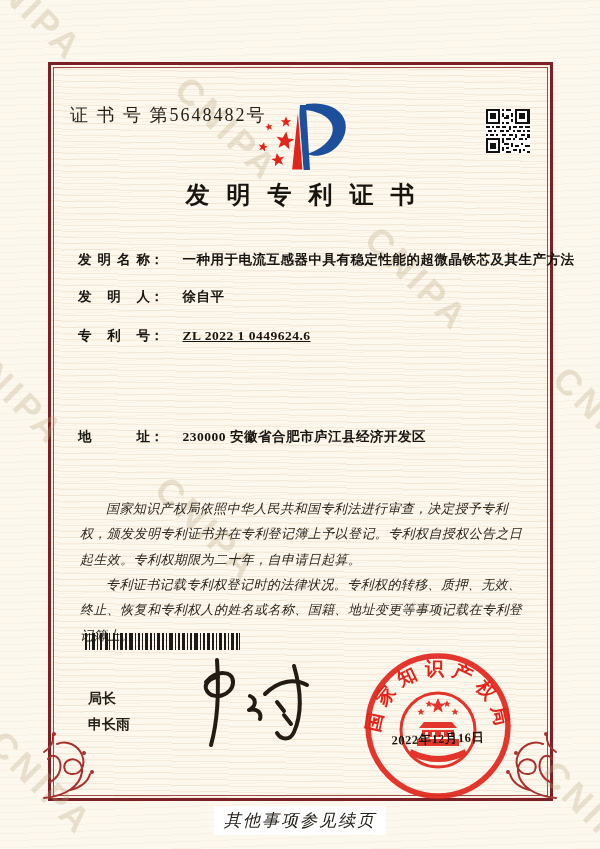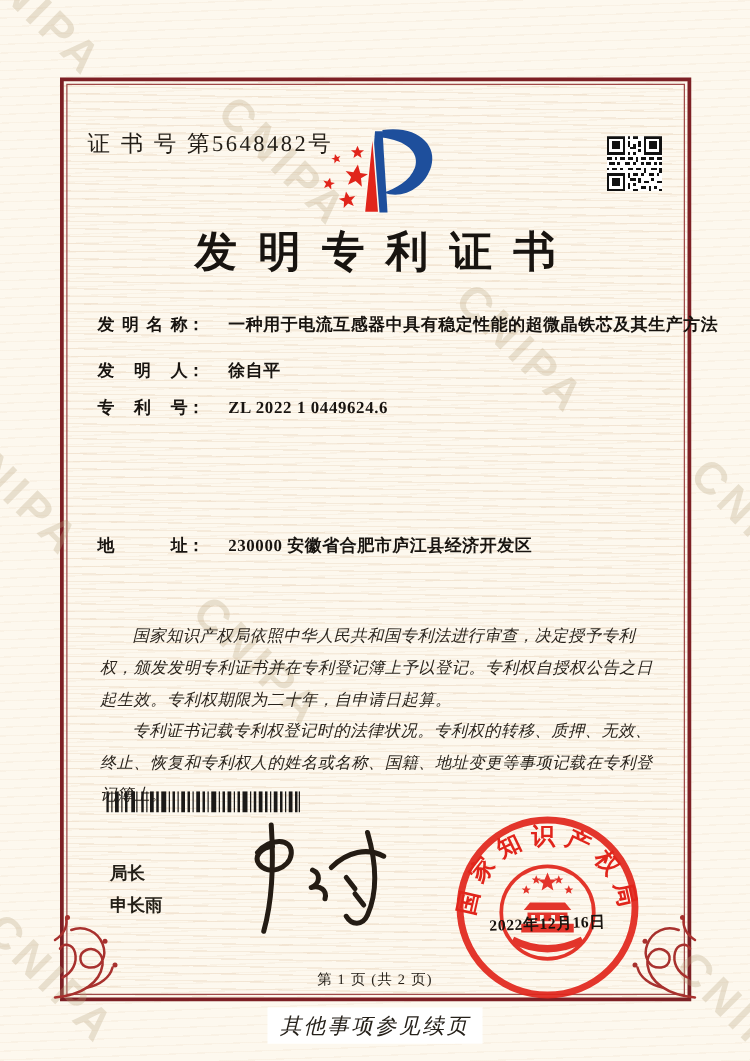--- a/index.html
+++ b/index.html
@@ -25,21 +25,21 @@
     font-size:36px; letter-spacing:4px; color:rgba(186,164,130,.30); z-index:1; white-space:nowrap;
   }
   .cert-no {
     position:absolute; left:70px; top:103px; font-size:18px; color:#231e17;
     letter-spacing:2px; z-index:3;
   }
   .logo { position:absolute; left:252px; top:97px; z-index:3; }
   .qr { position:absolute; left:484px; top:109px; z-index:3; }
   .title {
     position:absolute; left:0; top:179px; width:600px; text-align:center;
-    font-size:34px; font-weight:600; color:#181410; letter-spacing:17px; text-indent:17px; z-index:3;
+    font-size:24px; font-weight:600; color:#181410; letter-spacing:17px; text-indent:17px; z-index:3;
   }
   .field-row { position:absolute; left:78px; z-index:3; font-size:13.5px; font-weight:700; color:#181410; white-space:nowrap; }
   .flabel { display:inline-block; width:72px; text-align:justify; text-align-last:justify; }
   .fcolon { display:inline-block; margin-right:4px; }
   .fvalue { letter-spacing:.5px;margin-left:15px; }
   .grant-no { margin-left:42px; }
   .body-text {
     position:absolute; left:80px; top:496px; width:452px; z-index:3;
     font-size:13px; line-height:1.95; color:#2a241d; font-style:italic; letter-spacing:.4px;
   }
@@ -146,21 +146,21 @@
   </svg>
 
   <div class="title">发明专利证书</div>
 
   <div class="field-row" style="top:251px;">
     <span class="flabel">发明名称</span><span class="fcolon">：</span><span class="fvalue">一种用于电流互感器中具有稳定性能的超微晶铁芯及其生产方法</span>
   </div>
   <div class="field-row" style="top:288px;">
     <span class="flabel">发明人</span><span class="fcolon">：</span><span class="fvalue">徐自平</span>
   </div>
-  <div class="field-row" style="top:317px;">
+  <div class="field-row" style="top:327px;text-decoration:underline;">
     <span class="flabel">专利号</span><span class="fcolon">：</span><span class="fvalue">ZL 2022 1 0449624.6</span>
   </div>
   <div class="field-row" style="top:428px;">
     <span class="flabel">地址</span><span class="fcolon">：</span><span class="fvalue">230000 安徽省合肥市庐江县经济开发区</span>
   </div>
 
   <div class="body-text">
     <p>国家知识产权局依照中华人民共和国专利法进行审查，决定授予专利权，颁发发明专利证书并在专利登记簿上予以登记。专利权自授权公告之日起生效。专利权期限为二十年，自申请日起算。</p>
     <p>专利证书记载专利权登记时的法律状况。专利权的转移、质押、无效、终止、恢复和专利权人的姓名或名称、国籍、地址变更等事项记载在专利登记簿上。</p>
   </div>
@@ -249,17 +249,16 @@
         <rect x="63" y="82" width="3" height="5" fill="#fdf8ee"></rect>
         <rect x="70" y="82" width="3" height="5" fill="#fdf8ee"></rect>
         <rect x="79" y="82" width="3" height="5" fill="#fdf8ee"></rect>
         <rect x="86" y="82" width="3" height="5" fill="#fdf8ee"></rect>
       </g>
       <path d="M48,102 Q76,116 104,102" fill="none" stroke="#e1251b" stroke-width="6"></path>
     </g>
   </svg>
   <div class="seal-date">2022年12月16日</div>
 
-  <div class="page-number">第 1 页 (共 2 页)</div>
 
   <div class="footer-note">其他事项参见续页</div>
 
 </div>
 
 </body></html>

